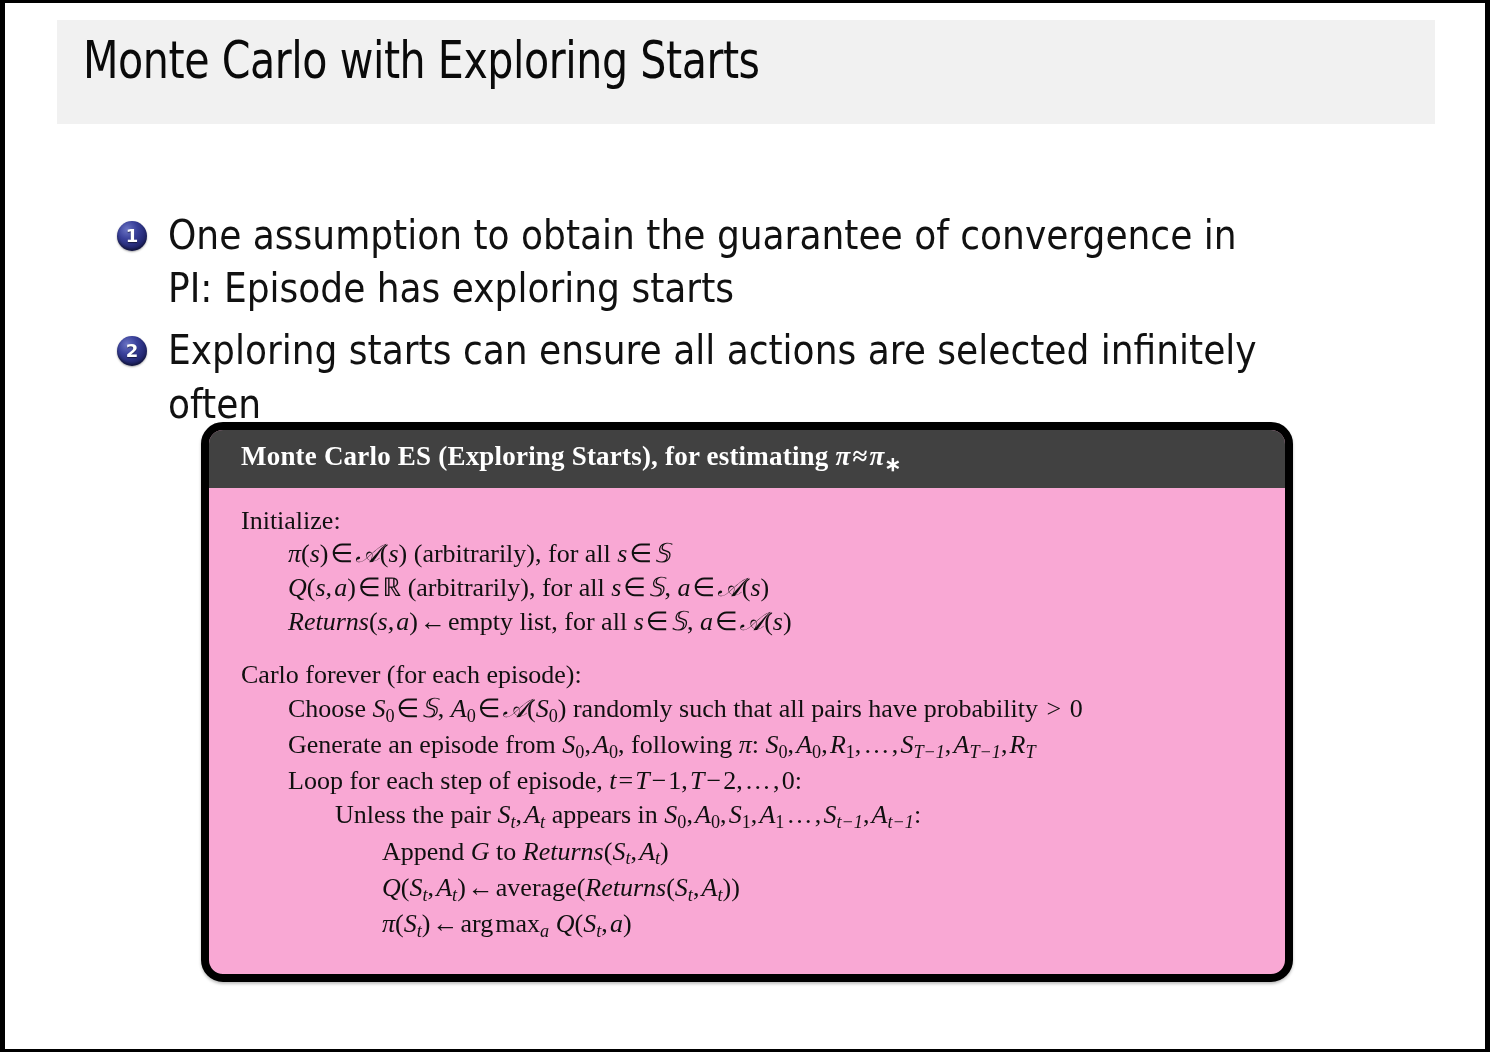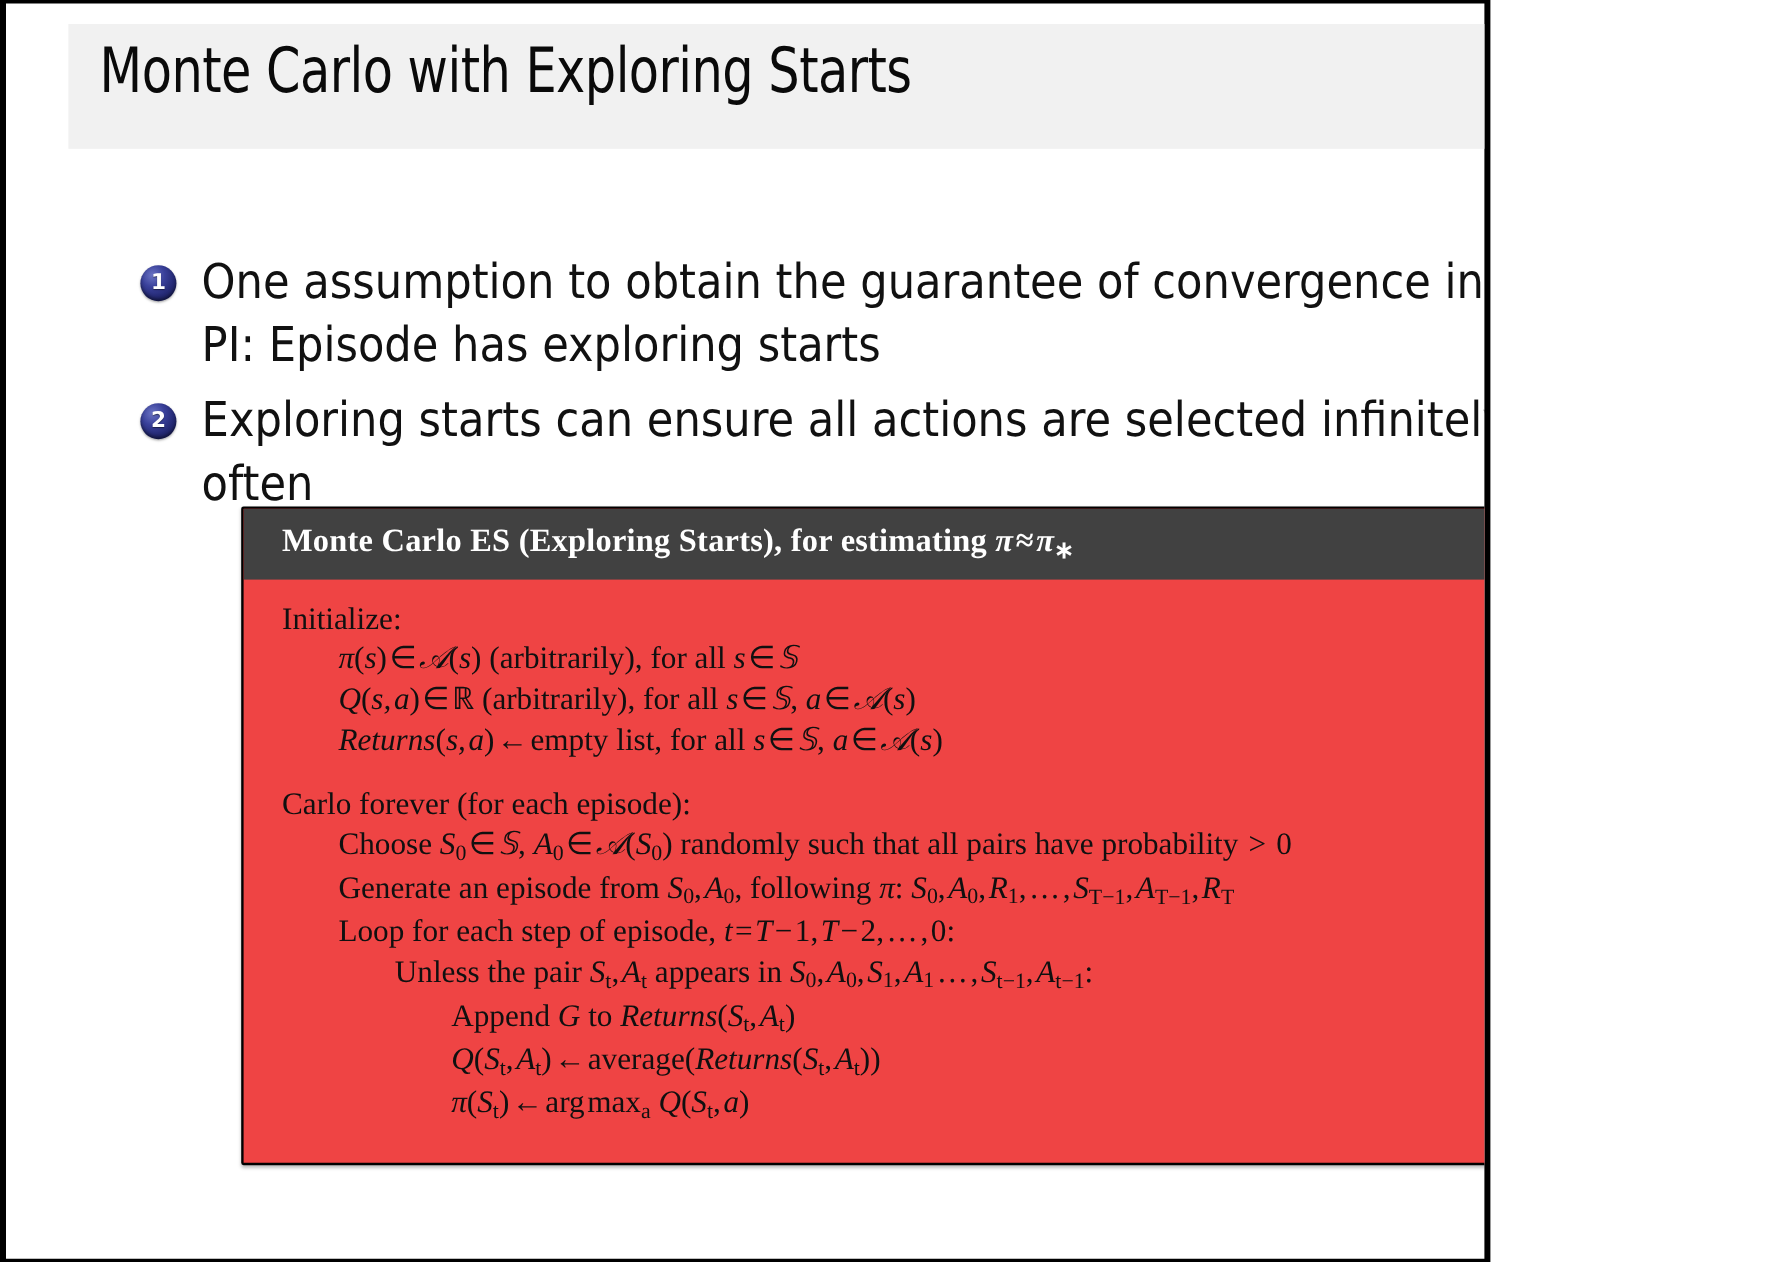--- a/index.html
+++ b/index.html
@@ -10,21 +10,21 @@
   body {
     width: 1490px;
     height: 1052px;
     font-family: "Liberation Sans", sans-serif;
     -webkit-font-smoothing: antialiased;
   }
 
   
   #slide {
     position: relative;
-    width: 1242px;
+    width: 1490px;
     height: 1052px;
     background: #ffffff;
     box-sizing: border-box;
     border-left: 5px solid #000000;
     border-right: 5px solid #000000;
     border-top: 3px solid #000000;
     border-bottom: 3px solid #000000;
     overflow: hidden;
   }
 
@@ -92,23 +92,23 @@
     transform-origin: left top;
     width: 111%;
   }
 
   
   #algo-box {
     position: absolute;
     left: 196px;
     top: 419px;
     width: 1092px;
-    border: 2px solid #000000;
-    border-radius: 2px;
-    background: #ef4444;
+    border: 8px solid #000000;
+    border-radius: 22px;
+    background: #f9a8d4;
     box-sizing: border-box;
     overflow: hidden;
     box-shadow: 0 2px 3px rgba(0,0,0,0.25);
   }
   #algo-header {
     background: #414141;
     color: #ffffff;
     padding: 11px 0 12px 32px;
     font-family: "Liberation Serif", serif;
     font-size: 27px;
@@ -133,20 +133,21 @@
   .ind-2 { padding-left: 94px; }
   .ind-3 { padding-left: 141px; }
 
   
   .mi { font-family: "Liberation Serif", serif; font-style: italic; }
   .mup { font-family: "Liberation Serif", serif; font-style: normal; }
   .mcal { font-family: "Liberation Serif", serif; font-style: italic; }
   .sub {
     font-size: 0.70em;
     vertical-align: -0.26em;
+    font-style: italic;
     margin-top: 16px;
   }
   .subup {
     font-size: 0.70em;
     vertical-align: -0.26em;
     font-style: normal;
   }
   .sup-star {
     font-size: 0.74em;
     vertical-align: -0.28em;

